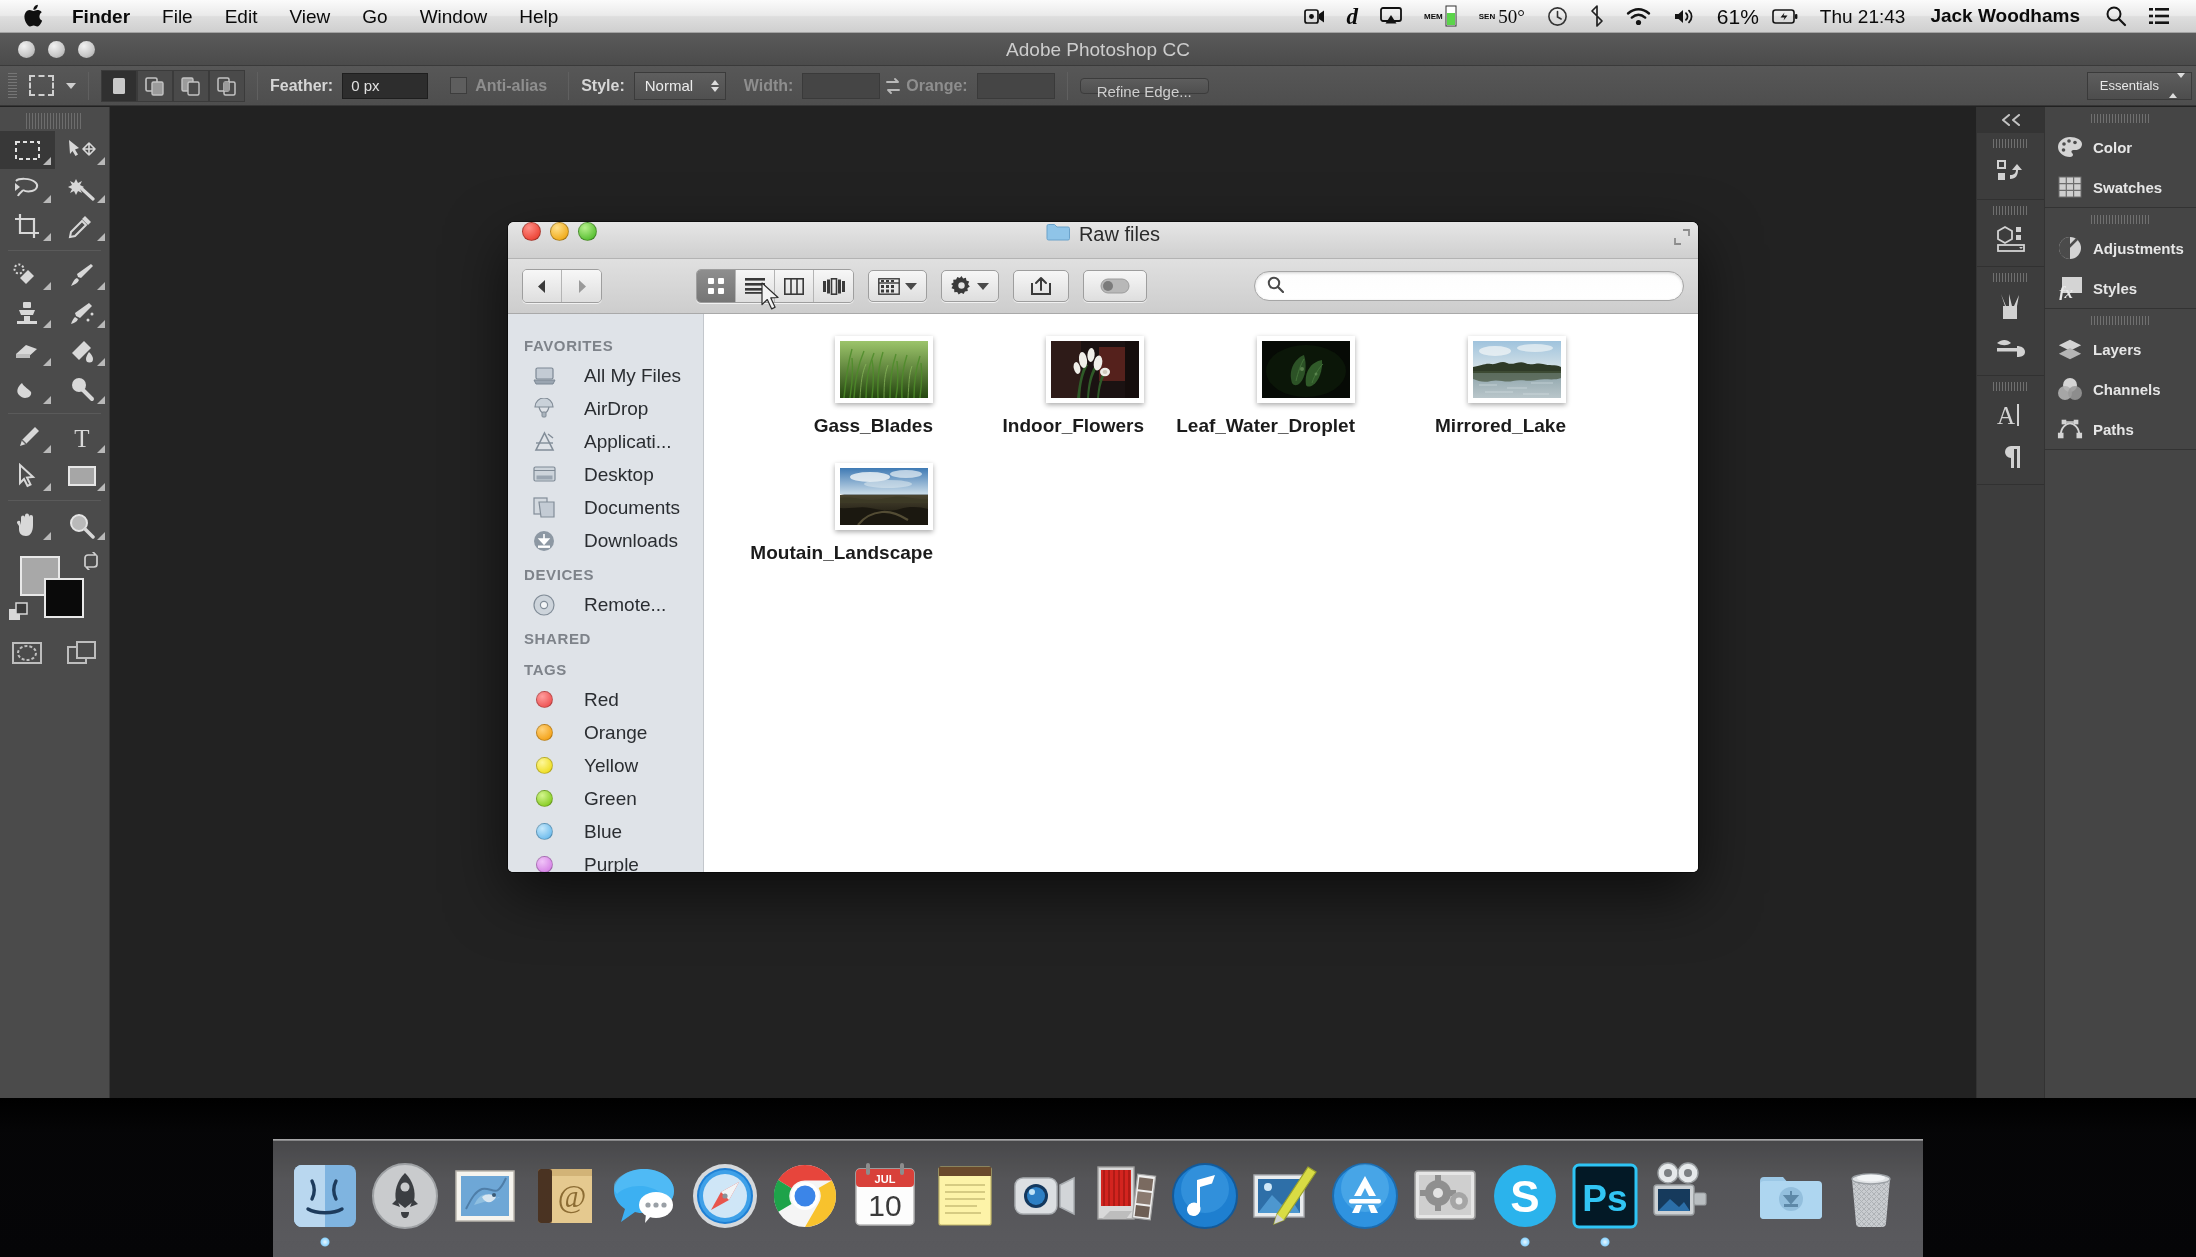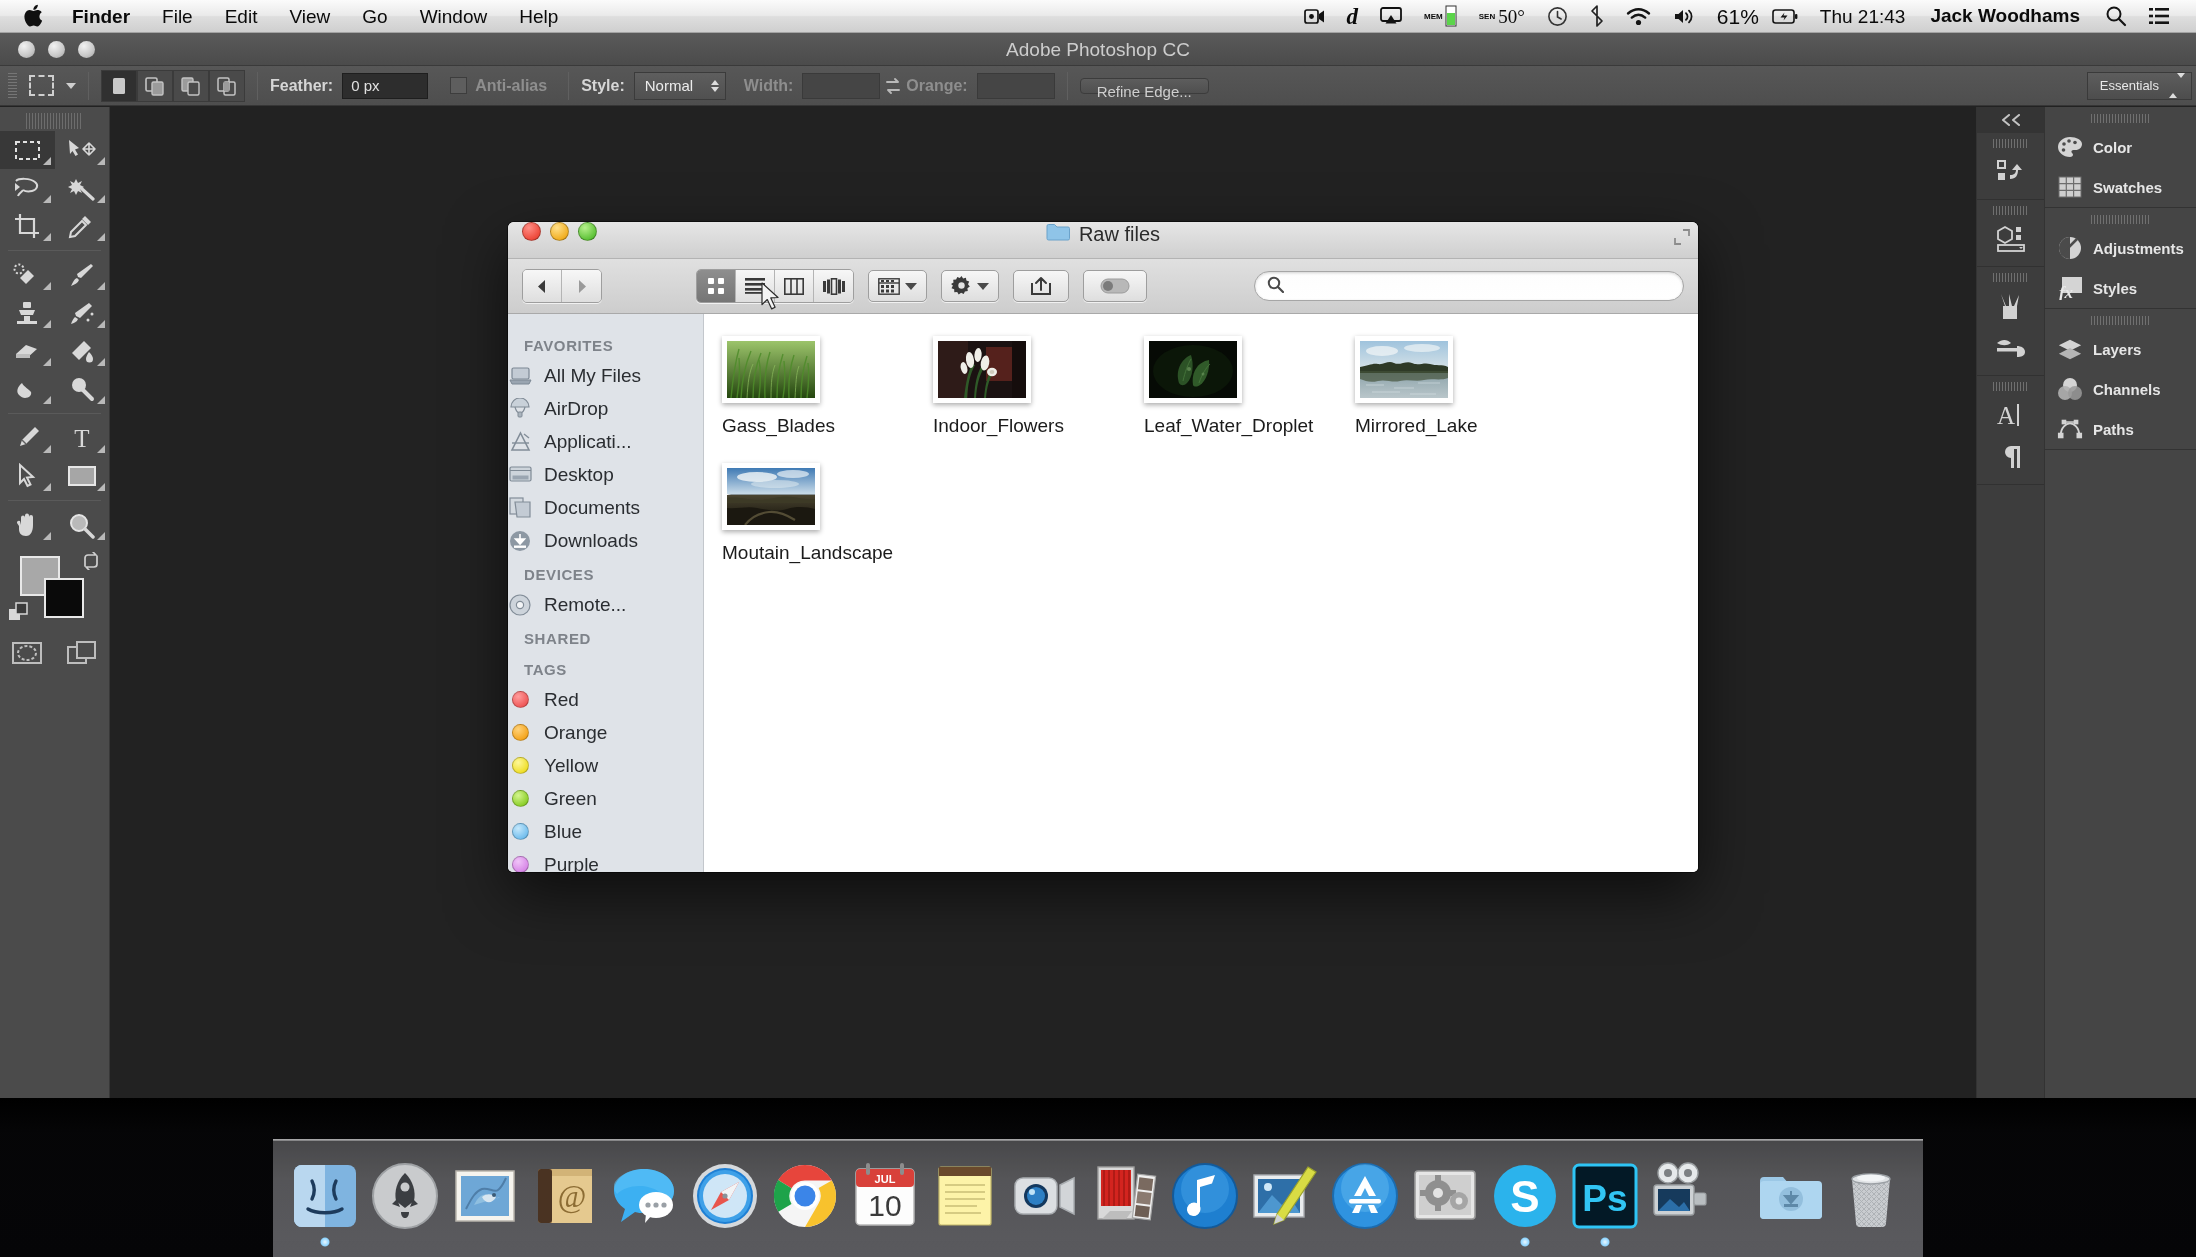--- a/index.html
+++ b/index.html
@@ -181,29 +181,29 @@
      display:flex; align-items:center; padding:0 12px; gap:9px;
      box-shadow:inset 0 1px 3px rgba(0,0,0,.18);}
   #fd-search input{ border:none;outline:none;background:transparent;font-size:16px;
      width:100%; font-family:"Liberation Sans",sans-serif;}
 
   #fd-body{ display:flex; height:558px; }
   #fd-sidebar{ width:196px; background:#dfe3e8; border-right:1px solid #c3c7cc;
      padding-top:14px; overflow:hidden; }
   .sb-head{ font-size:15px; font-weight:bold; color:#7e838a; letter-spacing:.6px;
      padding:9px 0 5px 16px; }
-  .sb-item{ display:flex; align-items:center; gap:12px; height:33px; 
+  .sb-item{ display:flex; align-items:center; gap:28px; height:33px; padding-left:24px;
      font-size:19px; color:#2a2d31; }
   .sb-ico{ width:24px;height:24px;display:flex;align-items:center;justify-content:center;flex:none;}
   .tagdot{ width:17px;height:17px;border-radius:50%;border:1px solid rgba(0,0,0,.22);}
 
   #fd-content{ flex:1; background:#ffffff; position:relative; padding:22px 0 0 18px; }
   .icon-grid{ display:flex; flex-wrap:wrap; }
-  .file-item{ width:211px; display:flex; flex-direction:column; align-items:flex-start;
-     margin-bottom:26px; }
+  .file-item{ width:211px; display:flex; flex-direction:column; align-items:flex-end;
+     margin-bottom:26px;font-weight:bold; }
   .thumb-frame{ background:#ffffff; padding:5px; box-shadow:0 2px 5px rgba(0,0,0,.33);
      display:flex; align-items:center; justify-content:center; height:67px; }
   .thumb{ width:88px; height:57px; display:block; }
   .file-name{ margin-top:12px; font-size:19px; color:#1b1b1b; white-space:nowrap; }
 
   
   #dock-wrap{ position:absolute; left:0; bottom:0; width:2196px; height:159px; z-index:50;
      background:linear-gradient(to bottom, rgba(8,8,10,.0) 0%, rgba(10,10,12,.55) 22%, rgba(6,6,8,.92) 60%, #050507 100%);
      display:flex; align-items:flex-end; justify-content:center; }
   #dock{ height:118px; width:1650px; position:relative; display:flex; align-items:flex-end;

